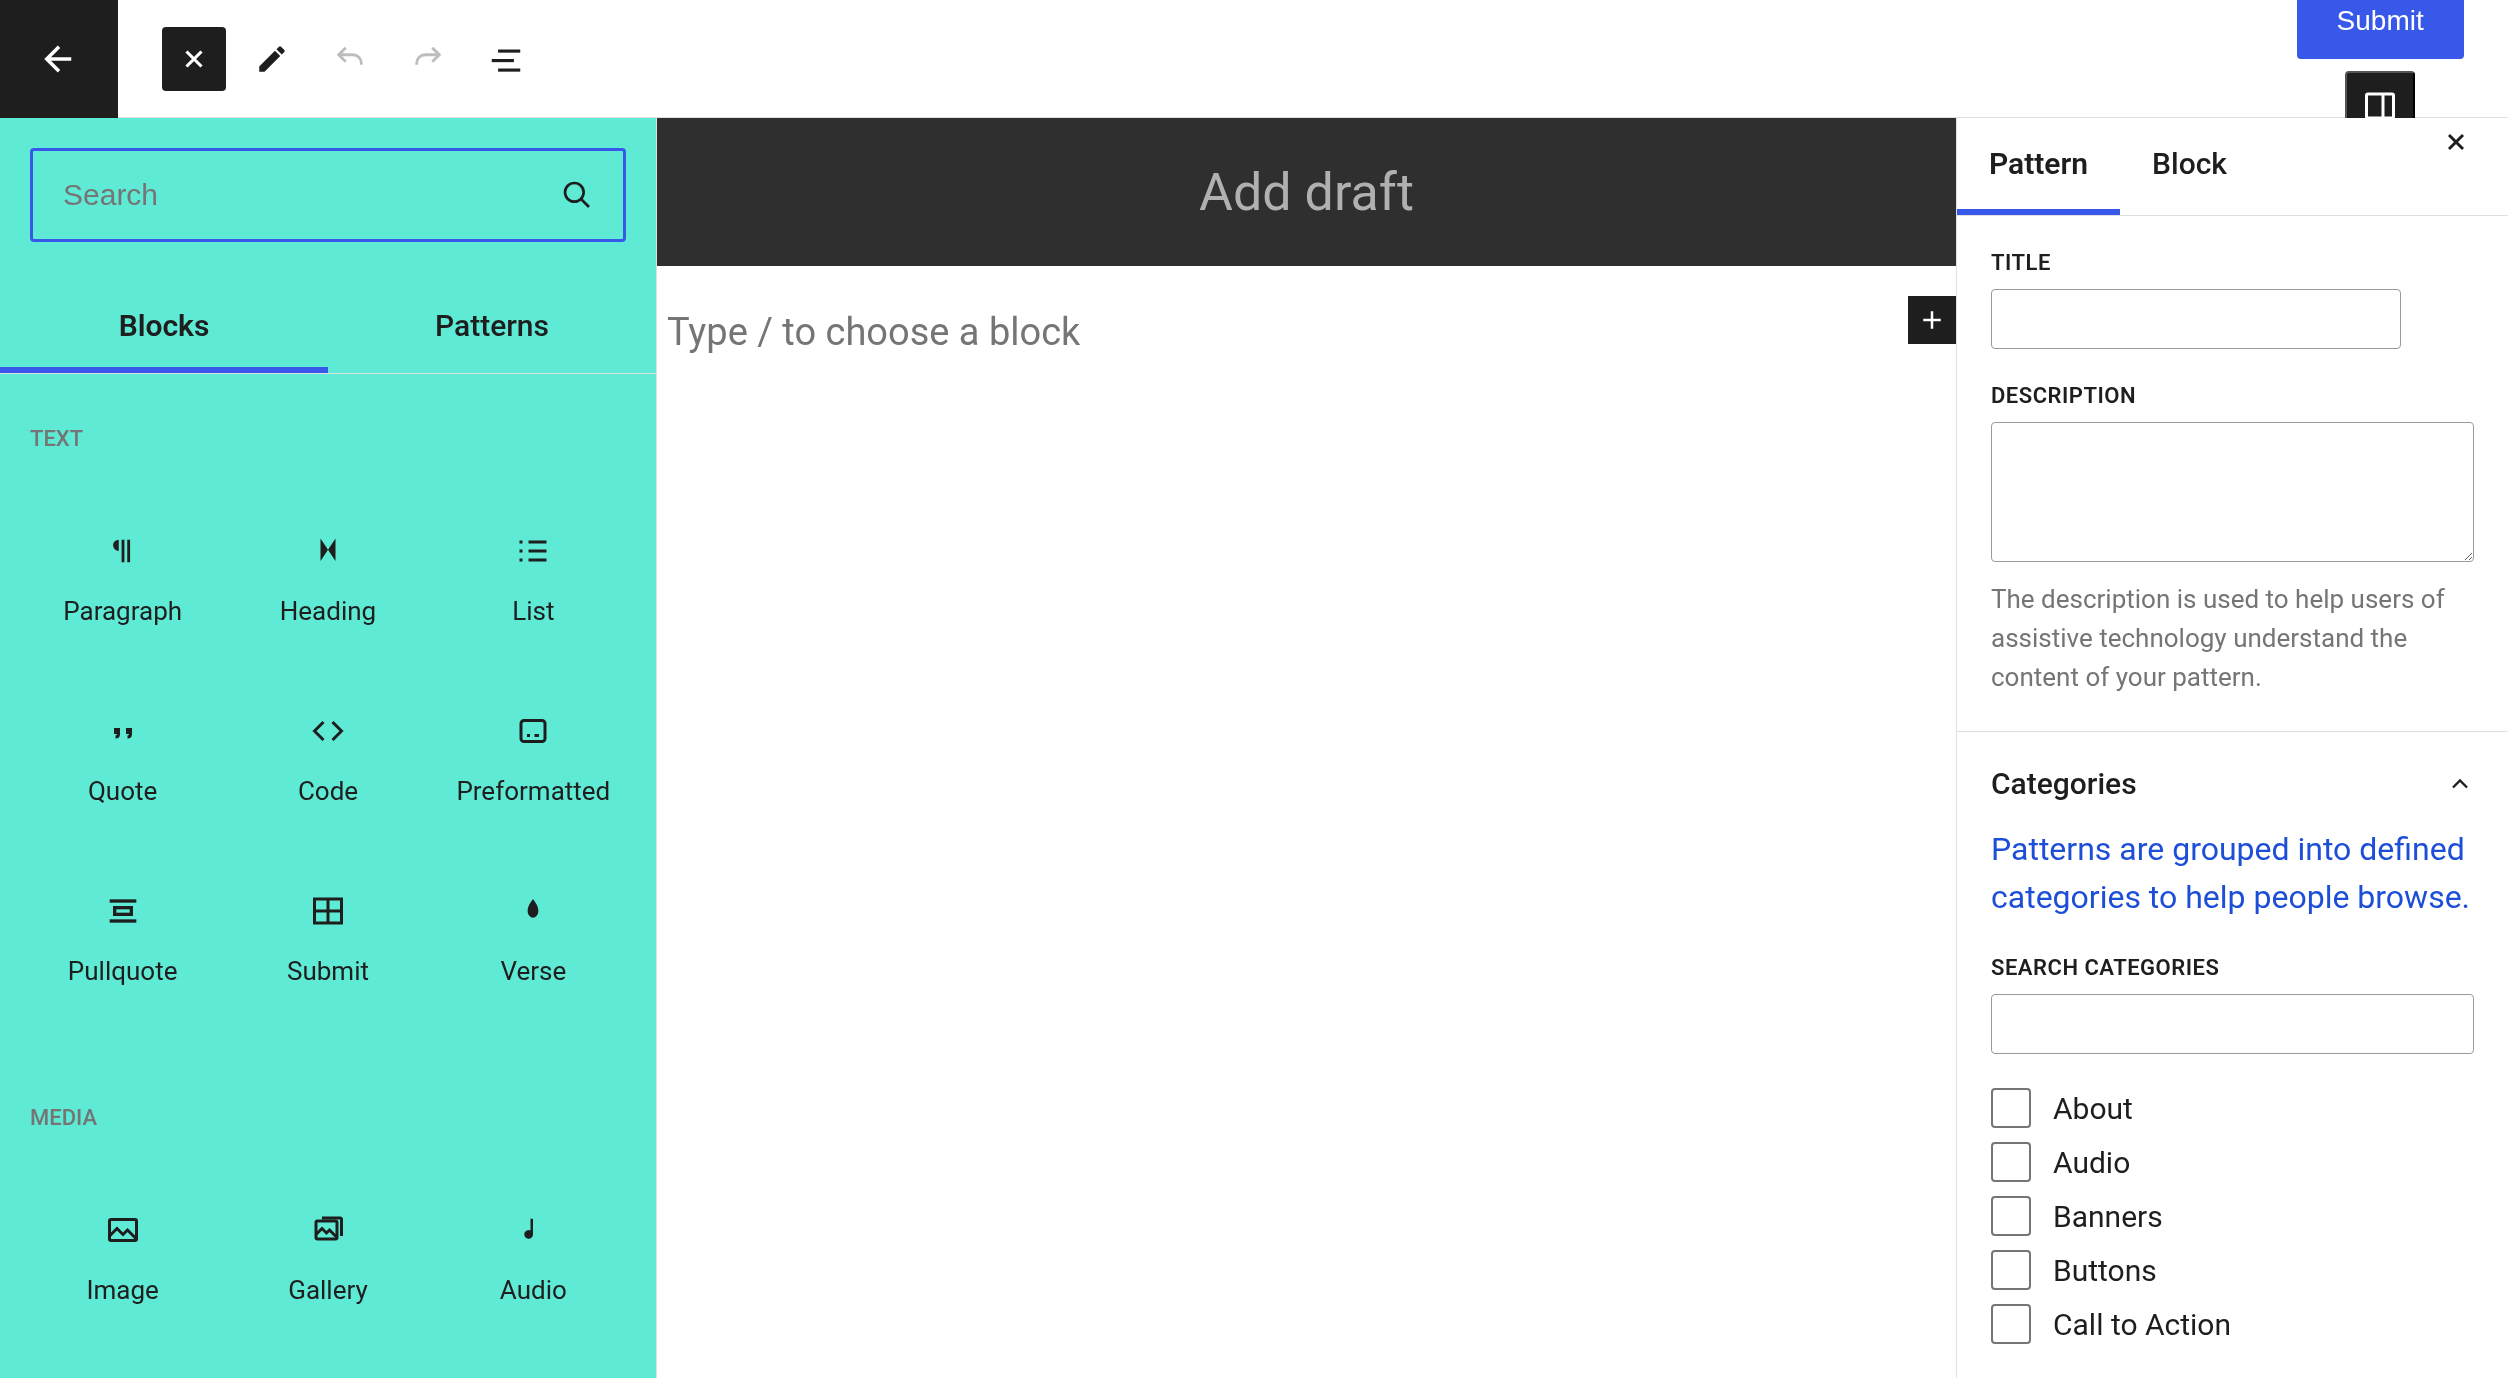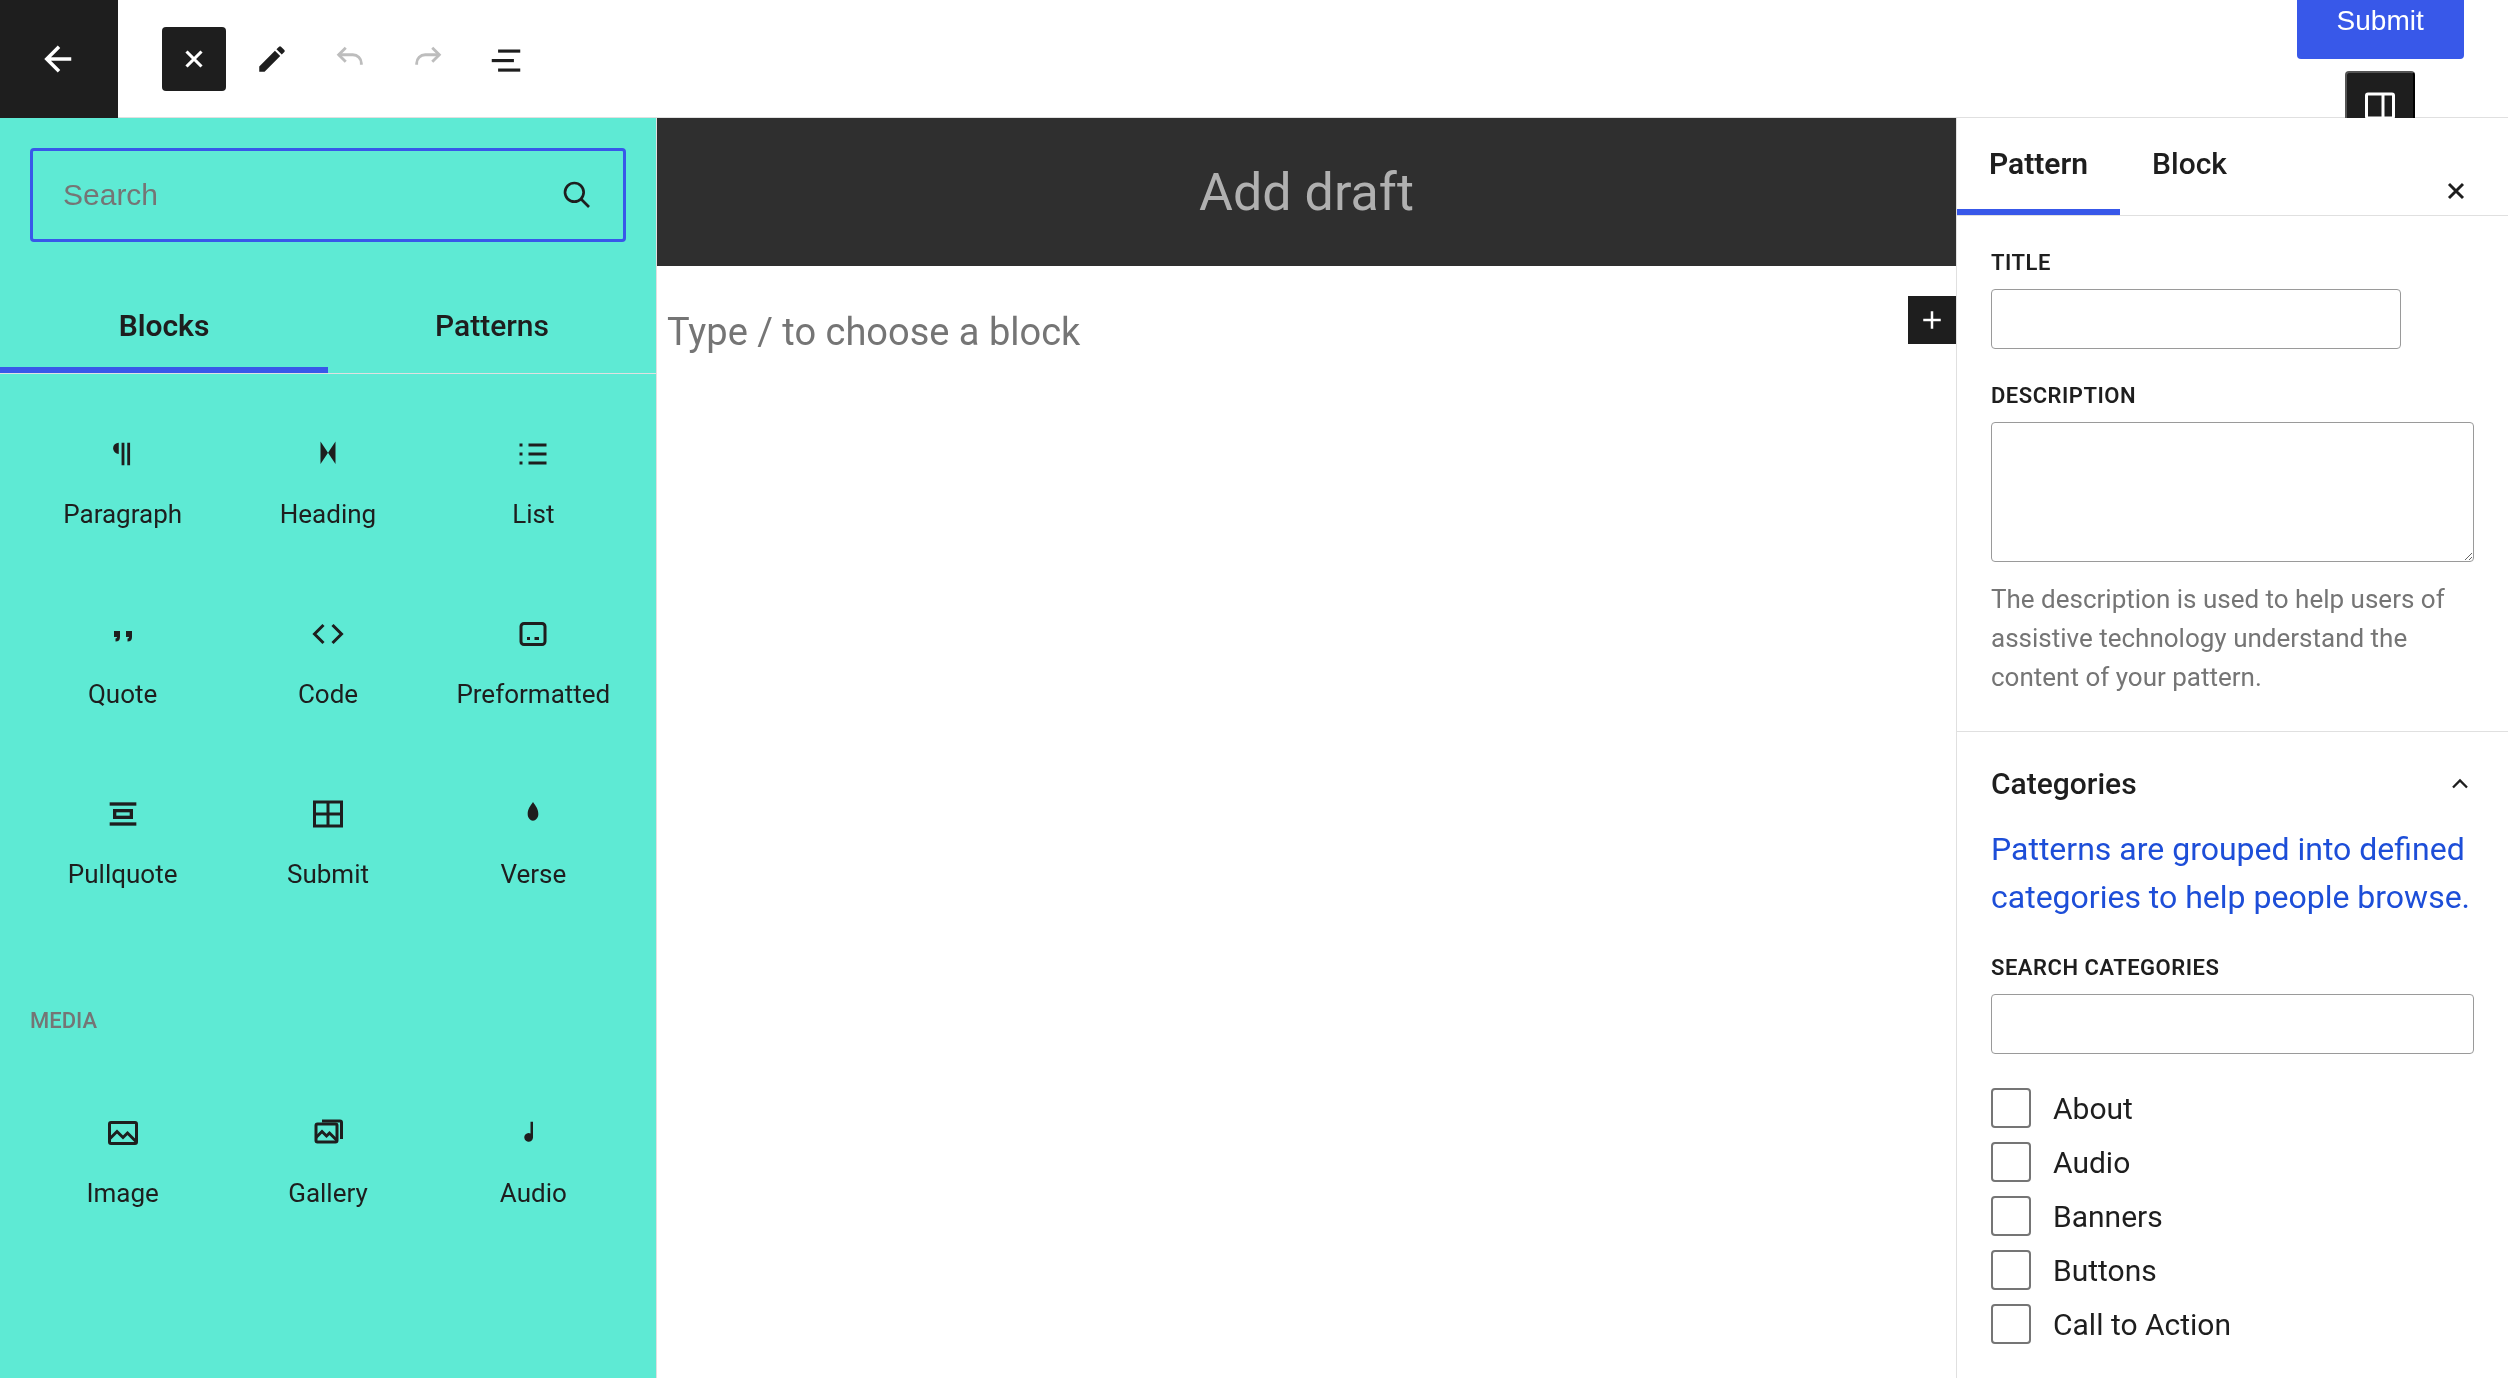--- a/index.html
+++ b/index.html
@@ -212,21 +212,21 @@
   .settings {
     width: 552px;
     border-left: 1px solid #e0e0e0;
     display: flex;
     flex-direction: column;
     overflow-y: auto;
     background: #fff;
   }
   .settings-tabs {
     display: flex;
-    align-items: flex-end;
+    align-items: flex-start;
     border-bottom: 1px solid #e0e0e0;
     padding-right: 28px;
   }
   .settings-tab {
     padding: 28px 32px;
     font-size: 30px;
     font-weight: 500;
     color: #1e1e1e;
     border-bottom: 6px solid transparent;
   }
@@ -392,20 +392,21 @@
               <line x1="21" y1="21" x2="15" y2="15"></line>
             </svg>
         </div>
       </div>
 
       <div class="inserter-tabs">
         <div class="inserter-tab active">Blocks</div>
         <div class="inserter-tab">Patterns</div>
       </div>
 
+      <div class="block-section-label">TEXT</div>
       <div class="block-grid">
         <div class="block-item">
           <span class="icon">
               <svg width="34" height="34" viewBox="0 0 24 24" fill="#1e1e1e">
                 <path d="M13 4v16h-2V4h2zm4 0v16h-2V4h2zM9 4a4 4 0 1 0 0 8V4z"></path>
               </svg>
             </span>
           <span class="label">Paragraph</span>
         </div>
         <div class="block-item">

